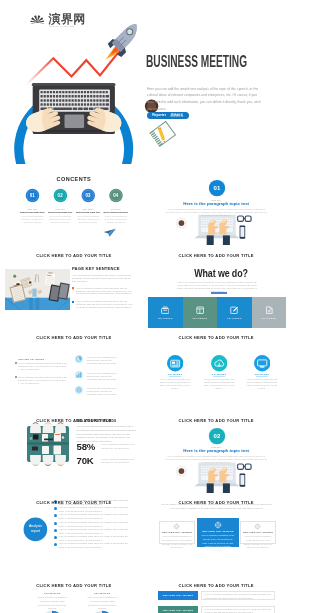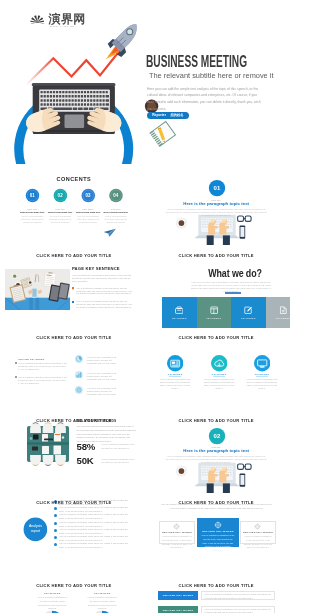--- a/index.html
+++ b/index.html
@@ -185,21 +185,20 @@
         <path d="M7.20 7.10 L8.37 -1.82 L6.03 -1.82 Z" fill="#ffffff"></path>
         <path d="M7.20 7.10 L13.51 0.68 L11.36 -0.88 Z" fill="#ffffff"></path>
         <path d="M7.20 7.10 L3.04 -0.88 L0.89 0.68 Z" fill="#ffffff"></path>
         <path d="M7.20 7.10 L15.97 5.08 L15.22 3.01 Z" fill="#ffffff"></path>
         <path d="M7.20 7.10 L-0.82 3.01 L-1.57 5.08 Z" fill="#ffffff"></path>
         <path d="M0 9.3 C3 6.6 12 6.6 15.1 9.3 C11.6 7.5 3.5 7.5 0 9.3 Z" fill="#3d3d3d"></path>
       </svg>
       <div class="h-brand">演界网</div>
       <div class="h-url">WWW.YANJ.CN</div>
       <div class="h-title">BUSINESS MEETING</div>
-      <div class="h-sub">The relevant subtitle here or remove it</div>
       <div class="h-par">Here you can add the simple text analysis of the topic of this speech, or the cultural ideas of relevant companies and enterprises, etc. Of course, if you don't need to add such information, you can delete it directly, thank you, wish you success.</div>
       <div class="h-btn">
         <span>Reporter</span>
         <span>您的姓名</span>
       </div>
     </div>
     <div class="abs" style="left:0;top:0;width:290px;height:613px">
       <div class="slide" style="left:4.8px;top:167.4px">
         <div class="abs" style="left:0;top:9.6px;width:138.1px;text-align:center;font-size:5.5px;font-weight:bold;color:#2b2b2b;letter-spacing:0.5px;line-height:5.5px">CONCENTS</div>
         <svg class="abs" style="left:0;top:0" width="138.1" height="78" viewBox="0 0 138.1 78">
@@ -390,21 +389,21 @@
         <div class="abs" style="left:67.2px;top:24.2px;width:62px;font-size:2.0px;color:#b0b0b0;line-height:2.9px">Here is a detailed text explanation of this sentence, which can both beautify the relevant page and allow the audience to enter into the topic immediately.</div>
         <svg class="abs" style="left:67.2px;top:37.4px" width="2.3" height="2.3" viewBox="0 0 2.3 2.3">
           <rect x="0" y="0" width="2.3" height="2.3" fill="#e2762e"></rect>
         </svg>
         <div class="abs" style="left:71.2px;top:36.8px;width:58px;font-size:2.0px;color:#b0b0b0;line-height:2.9px">Here is a detailed explanation of the page theme, this can beautify the page and can be removed if you don't need it. Here is a detailed explanation of the page theme, which beautifies it.</div>
         <svg class="abs" style="left:67.2px;top:50.8px" width="2.3" height="2.3" viewBox="0 0 2.3 2.3">
           <rect x="0" y="0" width="2.3" height="2.3" fill="#1b7fd4"></rect>
         </svg>
         <div class="abs" style="left:71.2px;top:50.2px;width:58px;font-size:2.0px;color:#b0b0b0;line-height:2.9px">Here is a detailed explanation of the page theme, this can beautify the page and can be removed if you don't need it. Here is a detailed explanation of the page theme, which beautifies it.</div>
       </div>
-      <div class="slide" style="left:162px;top:249.82px">
+      <div class="slide" style="left:148px;top:249.82px">
         <div class="abs" style="left:3.6px;top:18.3px;width:138.1px;text-align:center;font-size:11.4px;font-weight:bold;color:#262626;letter-spacing:-0.15px;line-height:11.6px;transform:scaleX(0.78)">What we do?</div>
         <div class="abs" style="left:27.5px;top:30.8px;width:83px;text-align:center;font-size:2.05px;color:#b4b4b4;line-height:3.1px">Here is an overview of the overall theme of the page, which can be used to beautify the overall page, and you can delete it if you don't need it. Here is an overview of the overall theme of the page, which can be used to beautify the overall page, so you can delete it if you don't need it.</div>
         <div class="abs" style="left:62.5px;top:42.3px;width:16px;height:1.6px;background:#4a86c8"></div>
         <div class="abs" style="left:0px;top:47.4px;width:34.925px;height:30.6px;background:#1b8bd0"></div>
         <svg class="abs" style="left:13.0625px;top:56px" width="8.4" height="8.4" viewBox="0 0 14 14">
           <path d="M4.4 1.6 h5.0 a1.1 1.1 0 0 1 1.1 1.1 v1.4 h-7.2 v-1.4 a1.1 1.1 0 0 1 1.1 -1.1 z" fill="none" stroke="#fff" stroke-width="1.25"></path>
           <path d="M2.0 4.1 h10.0 a1.1 1.1 0 0 1 1.1 1.1 v6.1 a1.1 1.1 0 0 1 -1.1 1.1 h-10.0 a1.1 1.1 0 0 1 -1.1 -1.1 v-6.1 a1.1 1.1 0 0 1 1.1 -1.1 z" fill="none" stroke="#fff" stroke-width="1.25"></path>
           <path d="M3.6 7.1 h6.8" stroke="#fff" stroke-width="1.2"></path>
         </svg>
         <div class="abs" style="left:0px;top:67.0px;width:34.525px;text-align:center;font-size:2.05px;color:#ffffff;letter-spacing:0.35px;line-height:2.05px">KEYWORDS</div>
@@ -524,21 +523,21 @@
           <rect x="27.5" y="23.5" width="7.5" height="9" rx="0.5" fill="#f5f5f3"></rect>
           <rect x="6" y="24.5" width="6" height="4" rx="0.5" fill="#2b2b2b"></rect>
           <rect x="18" y="16.5" width="9" height="1.8" rx="0.6" fill="#2b2b2b"></rect>
           <circle cx="37" cy="15.5" r="1.2" fill="#e9e9e7"></circle>
           <circle cx="5" cy="16.5" r="1.4" fill="#7fb7b4"></circle>
         </svg>
         <div class="abs" style="left:71.8px;top:4.4px;font-size:3.3px;font-weight:bold;color:#2d2d2d;letter-spacing:0.2px;white-space:nowrap">RELATED KEY WORDS</div>
         <div class="abs" style="left:71.8px;top:10.4px;width:60px;font-size:2.1px;color:#a9a9a9;line-height:1.8">The typing and common partial portfolio visual studio is one of the enterprises and individuals to provide professional marketing brand integration design consultation, more than 10 years working experience. Or, customers at the benchmark, with careful and fine lead to a perfect idea.</div>
         <div class="abs" style="left:71.8px;top:26.3px;font-size:9.6px;font-weight:bold;color:#1d1d1d;letter-spacing:-0.2px">58%</div>
         <div class="abs" style="left:96.5px;top:28.8px;width:36px;font-size:2.1px;color:#b2b2b2;line-height:1.8">Here is a detailed explanation of the relevant text, you can delete it.</div>
-        <div class="abs" style="left:71.8px;top:40.5px;font-size:9.6px;font-weight:bold;color:#1d1d1d;letter-spacing:-0.2px">50K</div>
+        <div class="abs" style="left:71.8px;top:40.5px;font-size:9.6px;font-weight:bold;color:#1d1d1d;letter-spacing:-0.2px">70K</div>
         <div class="abs" style="left:96.5px;top:43px;width:36px;font-size:2.1px;color:#b2b2b2;line-height:1.8">Here is a detailed explanation of the relevant text, you can delete it.</div>
       </div>
       <div class="slide" style="left:147.1px;top:414.66px">
         <svg class="abs" style="left:0;top:0" width="138.1" height="78" viewBox="0 0 138.1 78">
           <circle cx="70" cy="21.1" r="8.2" fill="#17b0bb"></circle>
           <g>
             <circle cx="34.4" cy="56.1" r="5.7" fill="#eef1f3"></circle>
             <circle cx="34.4" cy="56.1" r="4.0" fill="#fbfbfb"></circle>
             <circle cx="34.4" cy="56.1" r="2.9" fill="#6b4430"></circle>
             <path d="M51.3 47.8 h37.4 v20.4 h-37.4 z" fill="#dde4ea"></path>

